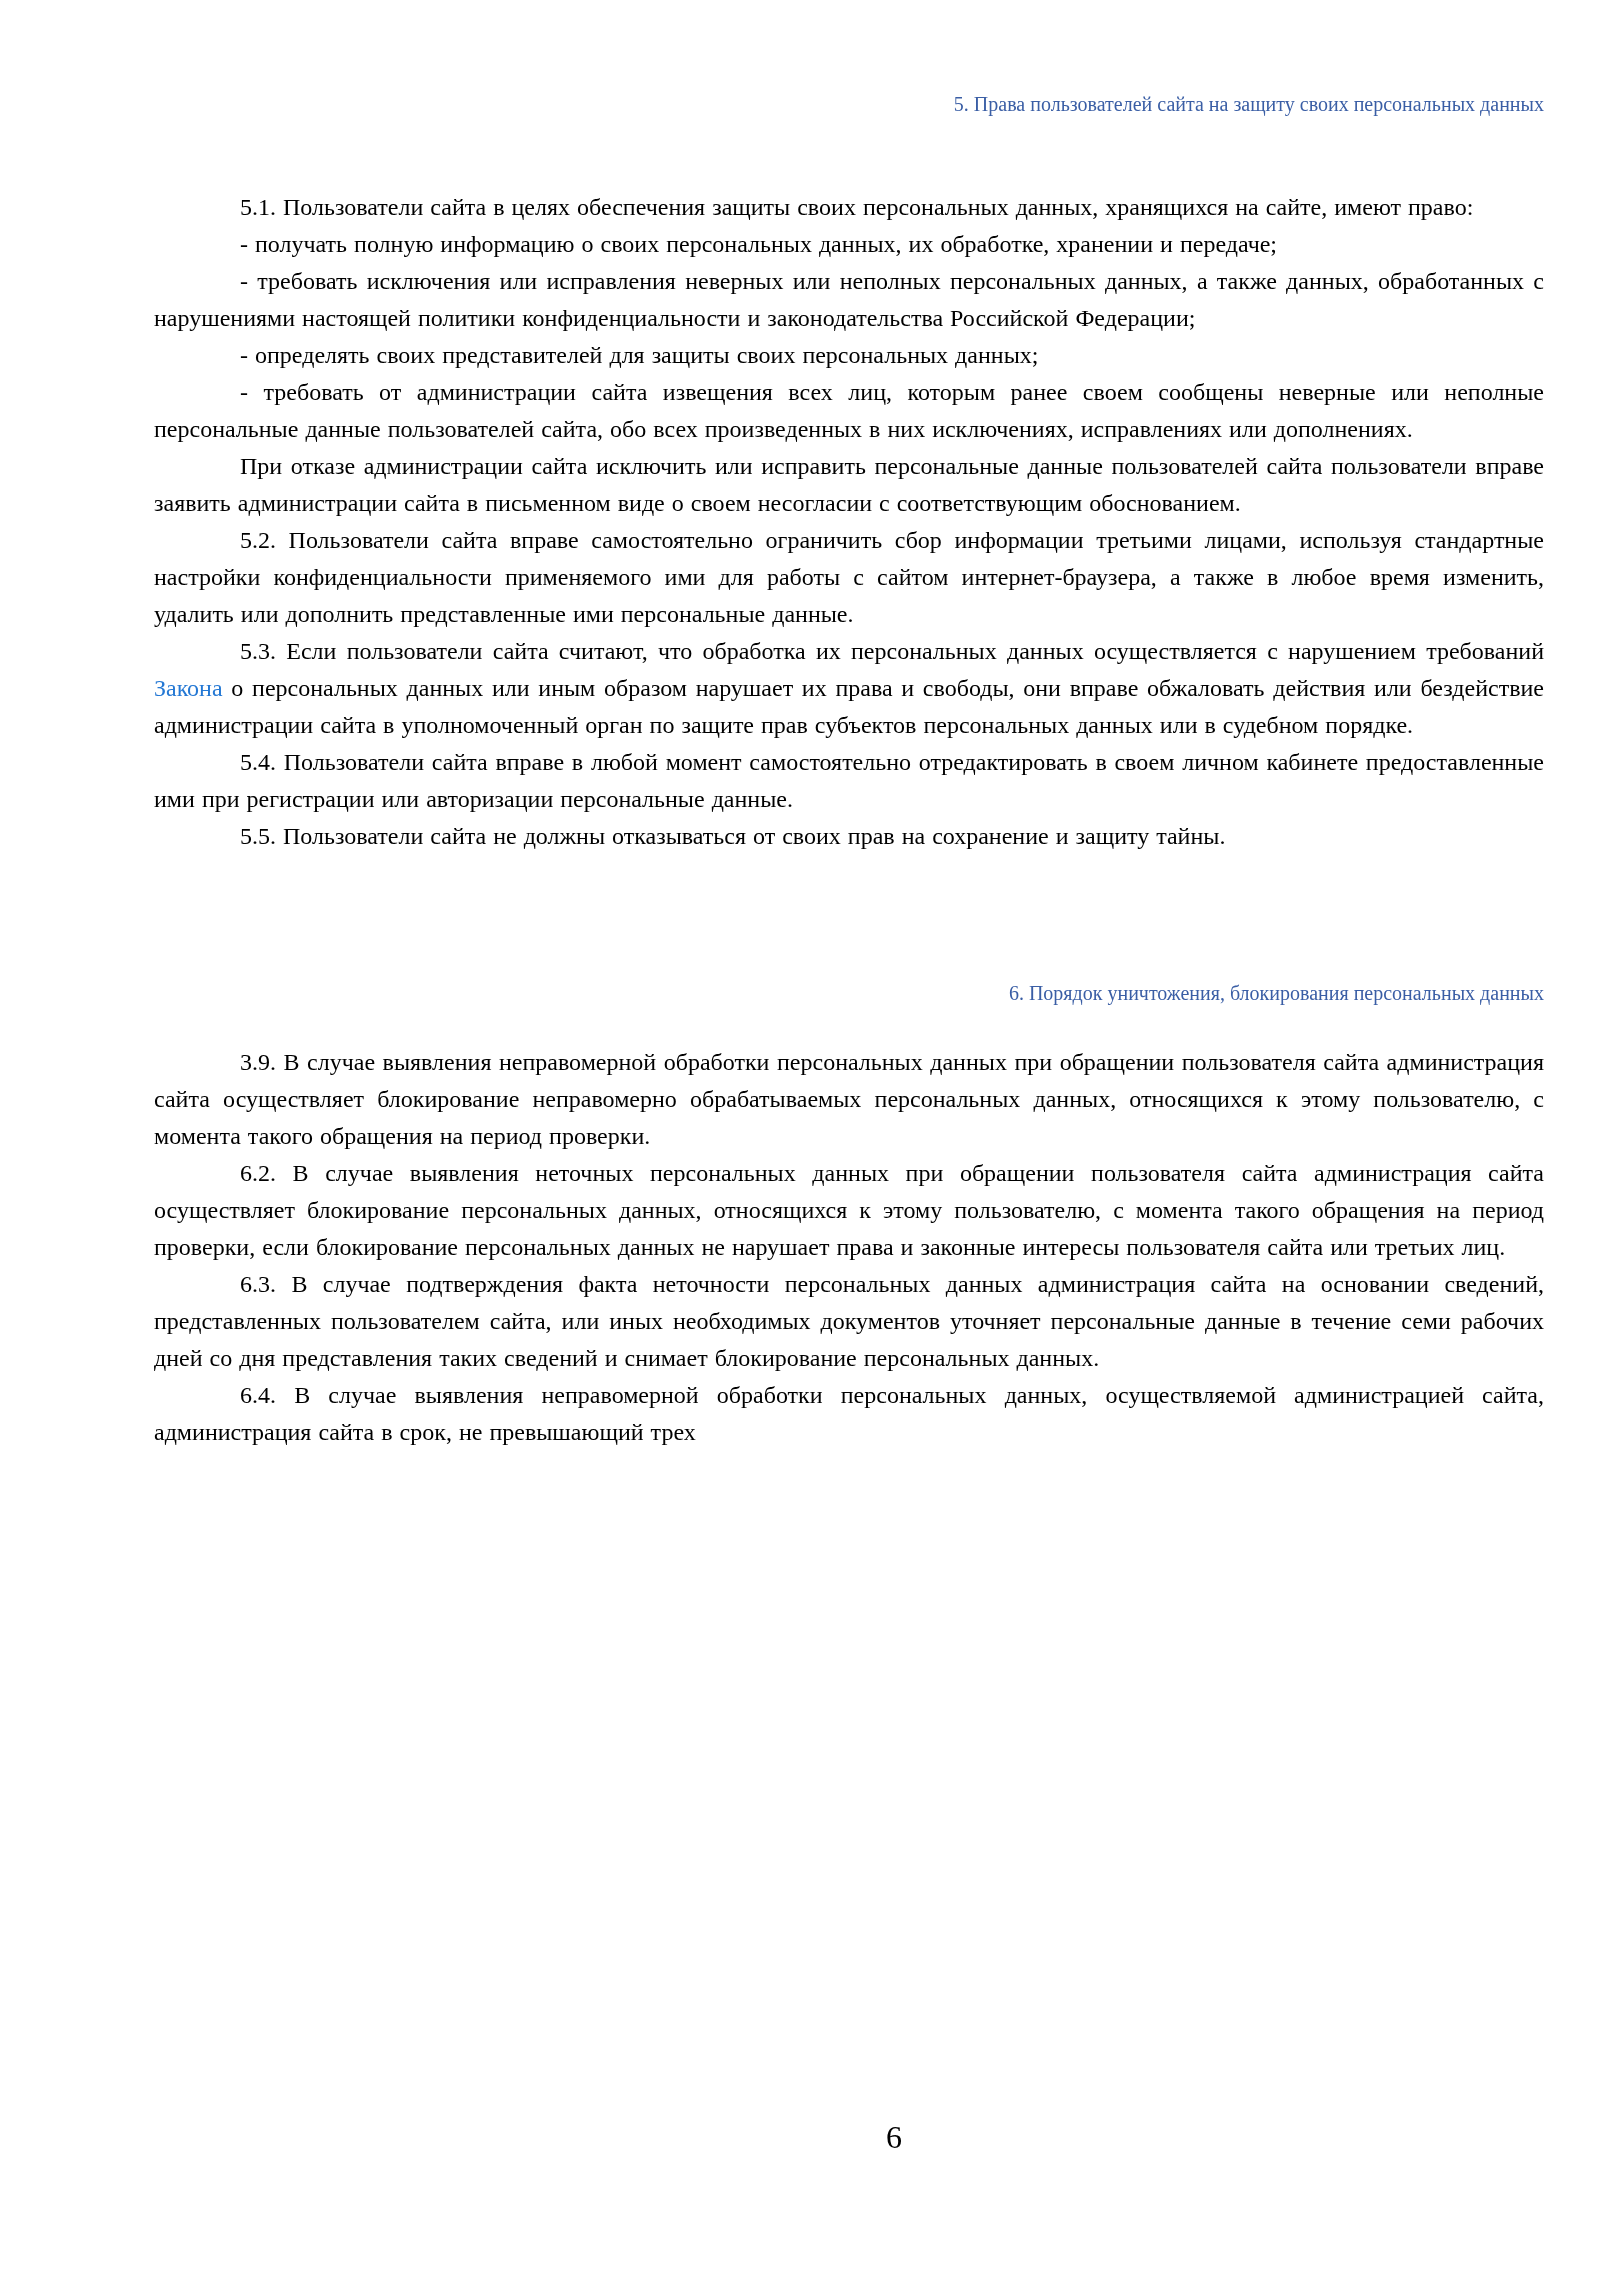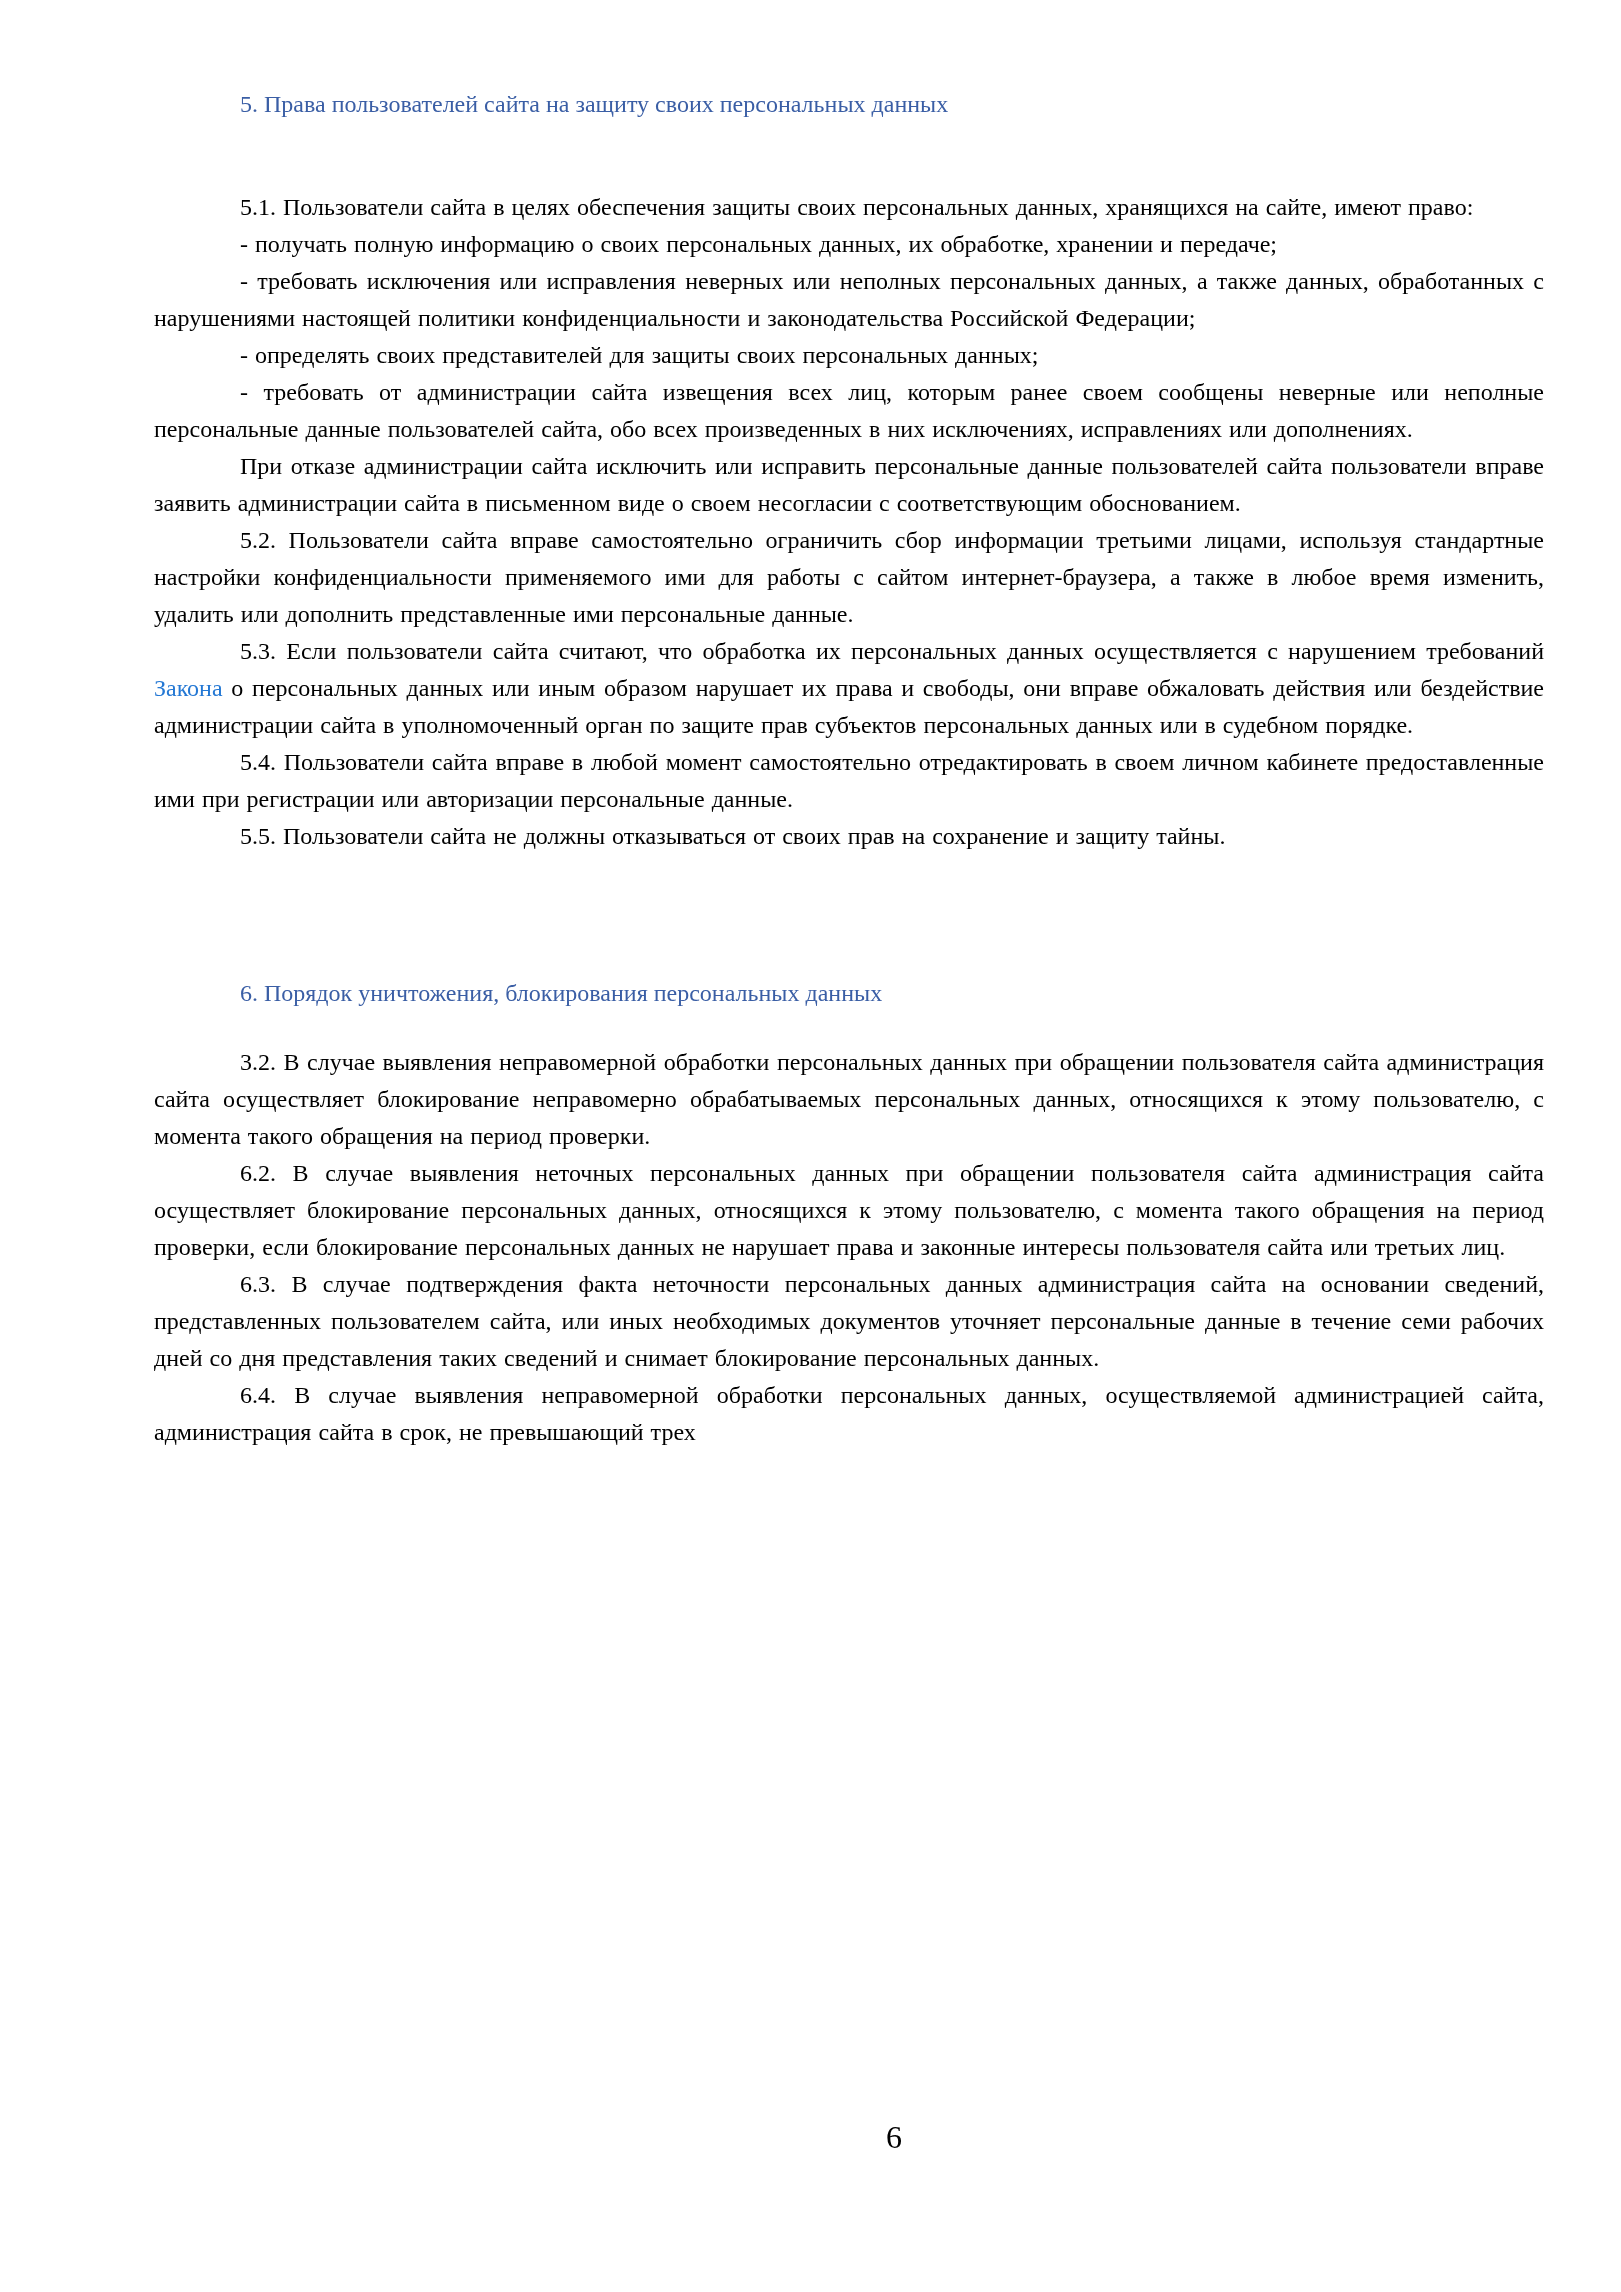--- a/index.html
+++ b/index.html
@@ -17,25 +17,25 @@
   }
   .page {
     position: absolute;
     top: 0; left: 0;
     width: 1621px;
     height: 2293px;
     box-sizing: border-box;
     padding: 86px 77px 0 154px;
   }
   .doc-heading {
-    font-size: 24px;
+    font-size: 20px;
     line-height: 37px;
     font-weight: normal;
     color: var(--heading-color, #3A5EA5);
-    text-align: left;
+    text-align: right;
     text-indent: 86px;
     margin: 0;
   }
   .doc-heading.h5 { margin-bottom: 66px; }
   .doc-heading.h6 { margin-top: 120px; margin-bottom: 32px; }
   .body-p {
     font-size: 24px;
     line-height: 37px;
     text-align: justify;
     text-indent: 86px;
@@ -72,21 +72,21 @@
   <p class="body-p">При отказе администрации сайта исключить или исправить персональные данные пользователей сайта пользователи вправе заявить администрации сайта в письменном виде о своем несогласии с соответствующим обоснованием.</p>
   <p class="body-p">5.2. Пользователи сайта вправе самостоятельно ограничить сбор информации третьими лицами, используя стандартные настройки конфиденциальности применяемого ими для работы с сайтом интернет-браузера, а также в любое время изменить, удалить или дополнить представленные ими персональные данные.</p>
 
   <p class="body-p"><span>5.3. Если пользователи сайта считают, что обработка их персональных данных осуществляется с нарушением требований </span><a class="doc-link">Закона</a><span> о персональных данных или иным образом нарушает их права и свободы, они вправе обжаловать действия или бездействие администрации сайта в уполномоченный орган по защите прав субъектов персональных данных или в судебном порядке.</span></p>
 
   <p class="body-p">5.4. Пользователи сайта вправе в любой момент самостоятельно отредактировать в своем личном кабинете предоставленные ими при регистрации или авторизации персональные данные.</p>
   <p class="body-p">5.5. Пользователи сайта не должны отказываться от своих прав на сохранение и защиту тайны.</p>
 
   <h2 class="doc-heading h6">6. Порядок уничтожения, блокирования персональных данных</h2>
 
-  <p class="body-p">3.2. В случае выявления неправомерной обработки персональных данных при обращении пользователя сайта администрация сайта осуществляет блокирование неправомерно обрабатываемых персональных данных, относящихся к этому пользователю, с момента такого обращения на период проверки.</p>
+  <p class="body-p">3.9. В случае выявления неправомерной обработки персональных данных при обращении пользователя сайта администрация сайта осуществляет блокирование неправомерно обрабатываемых персональных данных, относящихся к этому пользователю, с момента такого обращения на период проверки.</p>
   <p class="body-p">6.2. В случае выявления неточных персональных данных при обращении пользователя сайта администрация сайта осуществляет блокирование персональных данных, относящихся к этому пользователю, с момента такого обращения на период проверки, если блокирование персональных данных не нарушает права и законные интересы пользователя сайта или третьих лиц.</p>
   <p class="body-p">6.3. В случае подтверждения факта неточности персональных данных администрация сайта на основании сведений, представленных пользователем сайта, или иных необходимых документов уточняет персональные данные в течение семи рабочих дней со дня представления таких сведений и снимает блокирование персональных данных.</p>
   <p class="body-p">6.4. В случае выявления неправомерной обработки персональных данных, осуществляемой администрацией сайта, администрация сайта в срок, не превышающий трех</p>
 
 </div>
 
 <div class="footer-page-number">6</div>
 
 
 </body></html>

